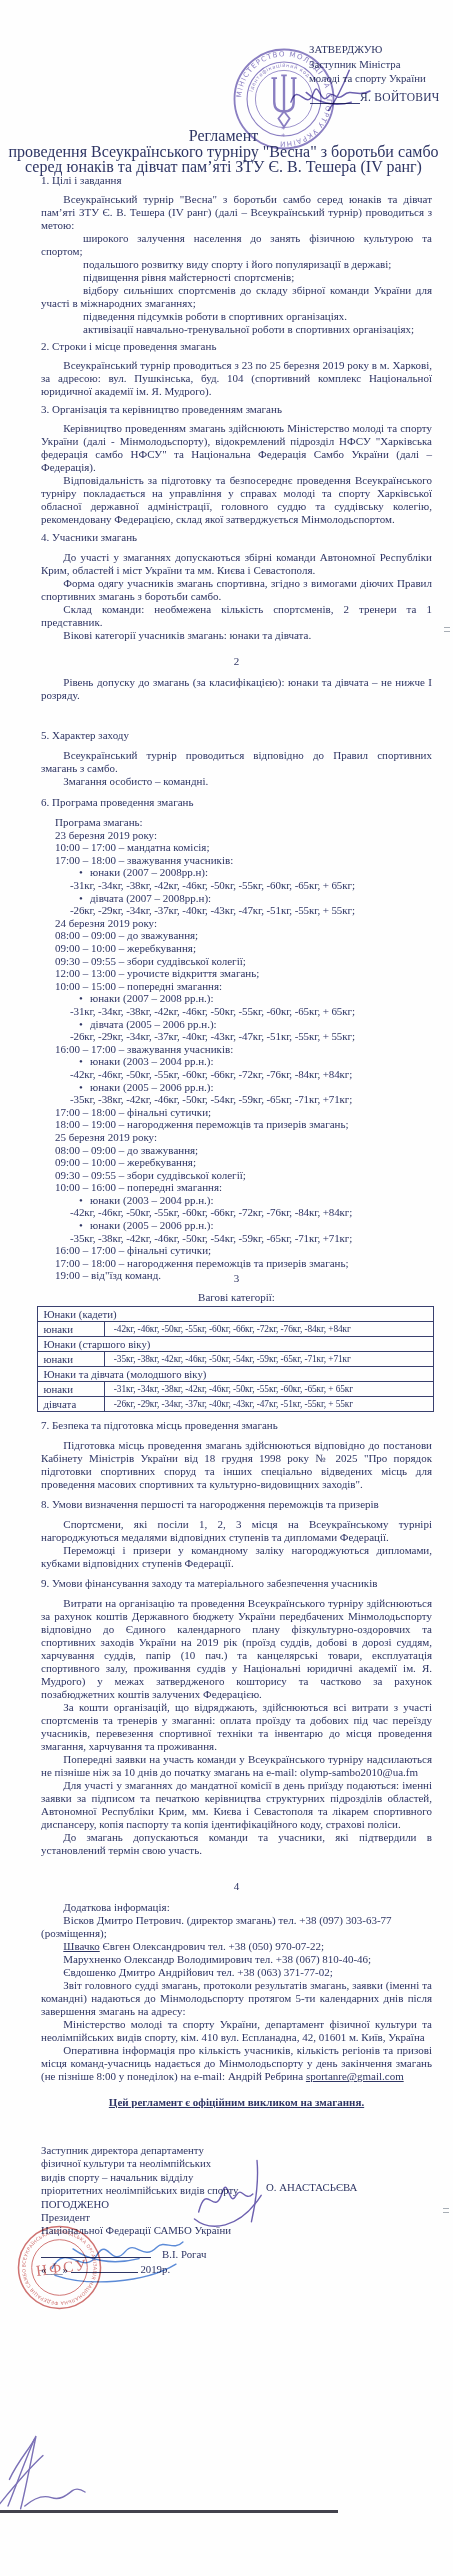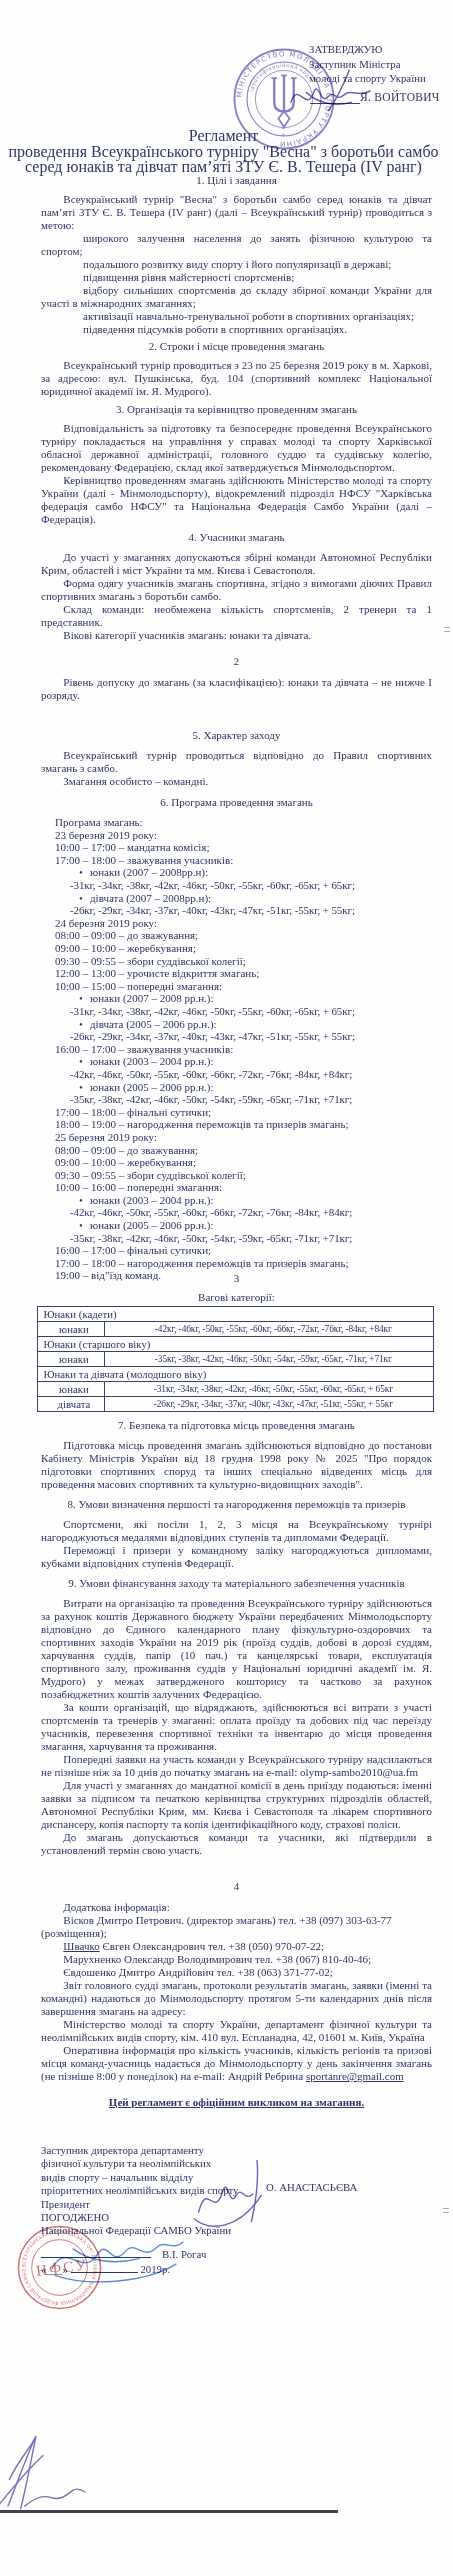--- a/index.html
+++ b/index.html
@@ -7,36 +7,36 @@
         font-family:"Liberation Serif","DejaVu Serif",serif;color:#2e3564;}
   
   #blk-approval{position:absolute;top:42px;left:0;width:384px;height:129px;}
   .app-lines{position:absolute;left:309px;top:0;font-size:10.8px;line-height:14.7px;white-space:nowrap;}
   #name-voitovych{position:absolute;left:360px;top:49px;font-size:11.5px;letter-spacing:0.3px;white-space:nowrap;}
   .sig-rule{position:absolute;left:310px;top:61px;width:50px;border-top:1.1px solid #3a3f77;}
   
   #blk-title{position:absolute;top:128px;left:0;width:447px;text-align:center;font-size:16px;line-height:15.7px;}
   
   .pageblk{position:absolute;left:41px;width:391px;font-size:11px;line-height:13px;}
-  .heading{text-align:center;margin:7.7px 0 6.3px;}
+  .heading{margin:7.7px 0 6.3px;}
   .para{text-align:justify;text-indent:22.3px;margin:0;}
   .goal{text-align:justify;text-indent:42px;margin:0;}
   .pageno{text-align:center;margin:0 0 8.4px;}
   
   .pl{padding-left:14px;line-height:12.6px;}
   .pw{padding-left:29px;line-height:12.6px;letter-spacing:-0.1px;}
   .pb{padding-left:49px;line-height:12.6px;position:relative;}
   .pb::before{content:"\2022";position:absolute;left:38px;}
   
   .wtitle{text-align:center;margin:0 0 2.1px;}
   .wtable{margin-left:-4.2px;width:395px;border:1.1px solid #39406f;font-size:10.8px;}
   .trow{border-top:1px solid #39406f;line-height:14px;padding:0;}
   .trow:first-child{border-top:none;}
   .trow.span{padding-left:5.6px;}
-  .trow.cols{display:flex;text-align:center;}
+  .trow.cols{display:flex;}
   .tc1{width:61px;flex:0 0 61px;border-right:1px solid #39406f;padding-left:5.6px;}
   .tc2{flex:1;padding-left:8.4px;font-size:9.4px;letter-spacing:-0.1px;line-height:14px;}
   
   .contact{text-indent:22.3px;margin:0;}
   .u{text-decoration:underline;}
   .closing{text-align:center;font-weight:bold;text-decoration:underline;margin:12.6px 0 0;}
   
   .sign-row{position:relative;margin-top:35px;font-size:10.8px;line-height:13.3px;}
   .sign-left div{white-space:nowrap;}
   .sign-name{position:absolute;left:225px;top:37px;white-space:nowrap;font-size:10.8px;}
@@ -104,27 +104,27 @@
     <div>серед юнаків та дівчат пам’яті ЗТУ Є. В. Тешера (IV ранг)</div>
   </div>
 
   <div class="pageblk" style="top:168px">
     <div class="heading" style="margin-top:5.6px">1. Цілі і завдання</div>
     <p class="para">Всеукраїнський турнір "Весна" з боротьби самбо серед юнаків та дівчат пам’яті ЗТУ Є. В. Тешера (IV ранг) (далі – Всеукраїнський турнір) проводиться з метою:</p>
     <p class="goal">широкого залучення населення до занять фізичною культурою та спортом;</p>
     <p class="goal">подальшого розвитку виду спорту і його популяризації в державі;</p>
     <p class="goal">підвищення рівня майстерності спортсменів;</p>
     <p class="goal">відбору сильніших спортсменів до складу збірної команди України для участі в міжнародних змаганнях;</p>
+    <p class="goal">підведення підсумків роботи в спортивних організаціях.</p>
     <p class="goal">активізації навчально-тренувальної роботи в спортивних організаціях;</p>
-    <p class="goal">підведення підсумків роботи в спортивних організаціях.</p>
     <div class="heading" style="margin-top:4.2px">2. Строки і місце проведення змагань</div>
     <p class="para">Всеукраїнський турнір проводиться з 23 по 25 березня 2019 року в м. Харкові, за адресою: вул. Пушкінська, буд. 104 (спортивний комплекс Національної юридичної академії ім. Я. Мудрого).</p>
     <div class="heading" style="margin-top:4.2px">3. Організація та керівництво проведенням змагань</div>
+    <p class="para">Керівництво проведенням змагань здійснюють Міністерство молоді та спорту України (далі - Мінмолодьспорту), відокремлений підрозділ НФСУ "Харківська федерація самбо НФСУ" та Національна Федерація Самбо України (далі – Федерація).</p>
     <p class="para">Відповідальність за підготовку та безпосереднє проведення Всеукраїнського турніру покладається на управління у справах молоді та спорту Харківської обласної державної адміністрації, головного суддю та суддівську колегію, рекомендовану Федерацією, склад якої затверджується Мінмолодьспортом.</p>
-    <p class="para">Керівництво проведенням змагань здійснюють Міністерство молоді та спорту України (далі - Мінмолодьспорту), відокремлений підрозділ НФСУ "Харківська федерація самбо НФСУ" та Національна Федерація Самбо України (далі – Федерація).</p>
     <div class="heading" style="margin-top:5.6px">4. Учасники змагань</div>
     <p class="para">До участі у змаганнях допускаються збірні команди Автономної Республіки Крим, областей і міст України та мм. Києва і Севастополя.</p>
     <p class="para">Форма одягу учасників змагань спортивна, згідно з вимогами діючих Правил спортивних змагань з боротьби самбо.</p>
     <p class="para">Склад команди: необмежена кількість спортсменів, 2 тренери та 1 представник.</p>
     <p class="para">Вікові категорії учасників змагань: юнаки та дівчата.</p>
   </div>
 
   <div class="pageblk" style="top:655px">
     <div class="pageno">2</div>
     <p class="para">Рівень допуску до змагань (за класифікацією): юнаки та дівчата – не нижче І розряду.</p>
@@ -224,22 +224,22 @@
       <div class="sign-left">
         <div>Заступник директора департаменту</div>
         <div>фізичної культури та неолімпійських</div>
         <div>видів спорту – начальник відділу</div>
         <div>пріоритетних неолімпійських видів спорту</div>
       </div>
       <span class="sign-name">О. АНАСТАСЬЄВА</span>
     </div>
 
     <div class="agreed">
+      <div>ПОГОДЖЕНО</div>
       <div>Президент</div>
-      <div>ПОГОДЖЕНО</div>
       <div>Національної Федерації САМБО України</div>
     </div>
     <div class="sigline-row">
       <span class="blankline"></span>
       <span style="margin-left:8.4px">В.І. Рогач</span>
     </div>
     <div class="date-row">
       <span>«___»</span>
       <span class="blankline2"></span>
       <span>2019р.</span>

